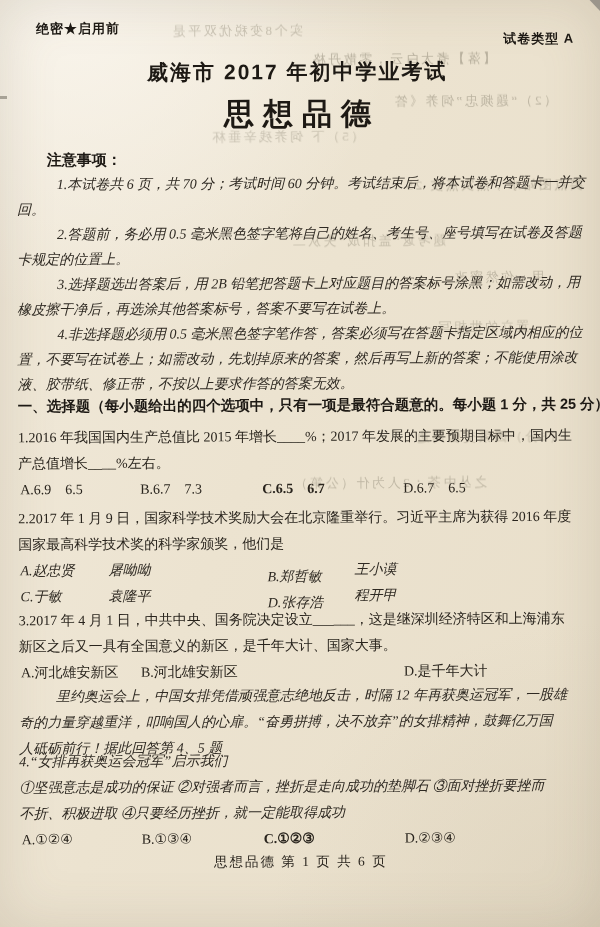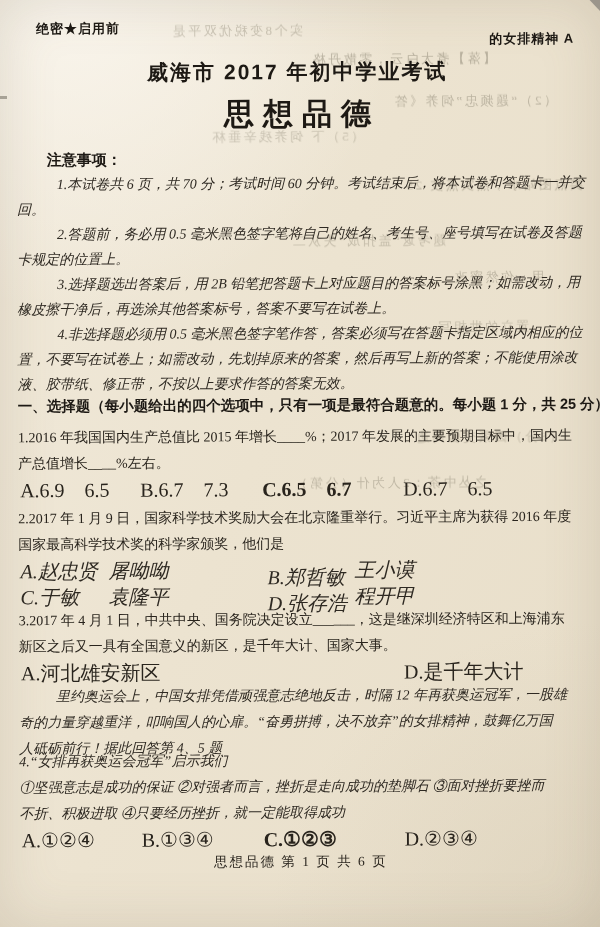--- a/index.html
+++ b/index.html
@@ -29,21 +29,21 @@
   .paper-type{top:31px;right:24px;left:auto;font-size:13px;letter-spacing:1px;}
   .title1{top:58px;text-align:center;font-size:21px;letter-spacing:2px;}
   .title2{top:94px;text-align:center;font-size:30px;letter-spacing:9px;padding-left:9px;}
 
   .notice{top:146px;}
   .notice .h{font-size:15px;}
 
   .sec-head{top:396px;font-size:14.5px;white-space:nowrap;}
 
   .qblock .optrow{position:relative;height:26px;}
-  .opt{position:absolute;top:0;font-size:20px;white-space:nowrap;line-height:26px;}
+  .opt{position:absolute;top:0;font-size:14px;white-space:nowrap;line-height:26px;}
   .oA{left:2px;} .oB{left:122px;text-align:center;} .oC{left:244px;font-weight:bold;} .oD{left:366px;margin-left:19px;}
   .gA{left:2px;} .gA2{left:90px;} .gB{left:249px;margin-top:7px;} .gB2{left:336px;font-family:Liberation Serif, serif;}
 
   .q1{top:424px;} .q2{top:505px;} .q3{top:607px;}
   .passage{top:683px;} .q4{top:748px;}
   .footer{top:853px;text-align:center;font-size:13.5px;letter-spacing:2px;color:#2b261f;}
 
   
   .bleed{
     position:absolute;
@@ -87,21 +87,21 @@
   <div class="bleed b8">置立的世相写</div>
   <div class="bleed b9">（8分）因紫交验周边</div>
   <div class="bleed b10">之丛中茶：2人为什（公第）</div>
 
   <div class="corner-mark"></div>
   <div class="edge-mark"></div>
 
   <div class="tilt">
 
     <div class="abs classified bold-hei">绝密★启用前</div>
-    <div class="abs paper-type bold-hei">的女排精神 A</div>
+    <div class="abs paper-type bold-hei">试卷类型 A</div>
 
     <div class="abs title1 bold-hei">威海市 2017 年初中学业考试</div>
     <div class="abs title2 bold-hei">思想品德</div>
 
     <div class="abs notice">
       <div class="ln h bold-hei ind-sm">注意事项：</div>
       <div class="ln kai ind">1.本试卷共 6 页，共 70 分；考试时间 60 分钟。考试结束后，将本试卷和答题卡一并交</div>
       <div class="ln kai">回。</div>
       <div class="ln kai ind">2.答题前，务必用 0.5 毫米黑色签字笔将自己的姓名、考生号、座号填写在试卷及答题</div>
       <div class="ln kai">卡规定的位置上。</div>
@@ -140,20 +140,21 @@
         <span class="opt gB kai">D.张存浩</span>
         <span class="opt gB2 kai">程开甲</span>
       </div>
     </div>
 
     <div class="abs qblock q3">
       <div class="ln" style="height:26px;line-height:26px">3.2017 年 4 月 1 日，中共中央、国务院决定设立______，这是继深圳经济特区和上海浦东</div>
       <div class="ln" style="height:26px;line-height:26px">新区之后又一具有全国意义的新区，是千年大计、国家大事。</div>
       <div class="optrow">
         <span class="opt oA">A.河北雄安新区</span>
+        <span class="opt oB">B.河北雄安新区</span>
         <span class="opt oD">D.是千年大计</span>
       </div>
     </div>
 
     <div class="abs passage">
       <div class="ln kai ind-p" style="height:26px;line-height:26px">里约奥运会上，中国女排凭借顽强意志绝地反击，时隔 12 年再获奥运冠军，一股雄</div>
       <div class="ln kai" style="height:26px;line-height:26px">奇的力量穿越重洋，叩响国人的心扉。“奋勇拼搏，决不放弃”的女排精神，鼓舞亿万国</div>
       <div class="ln kai" style="height:26px;line-height:26px">人砥砺前行！据此回答第 4、5 题</div>
     </div>
 

